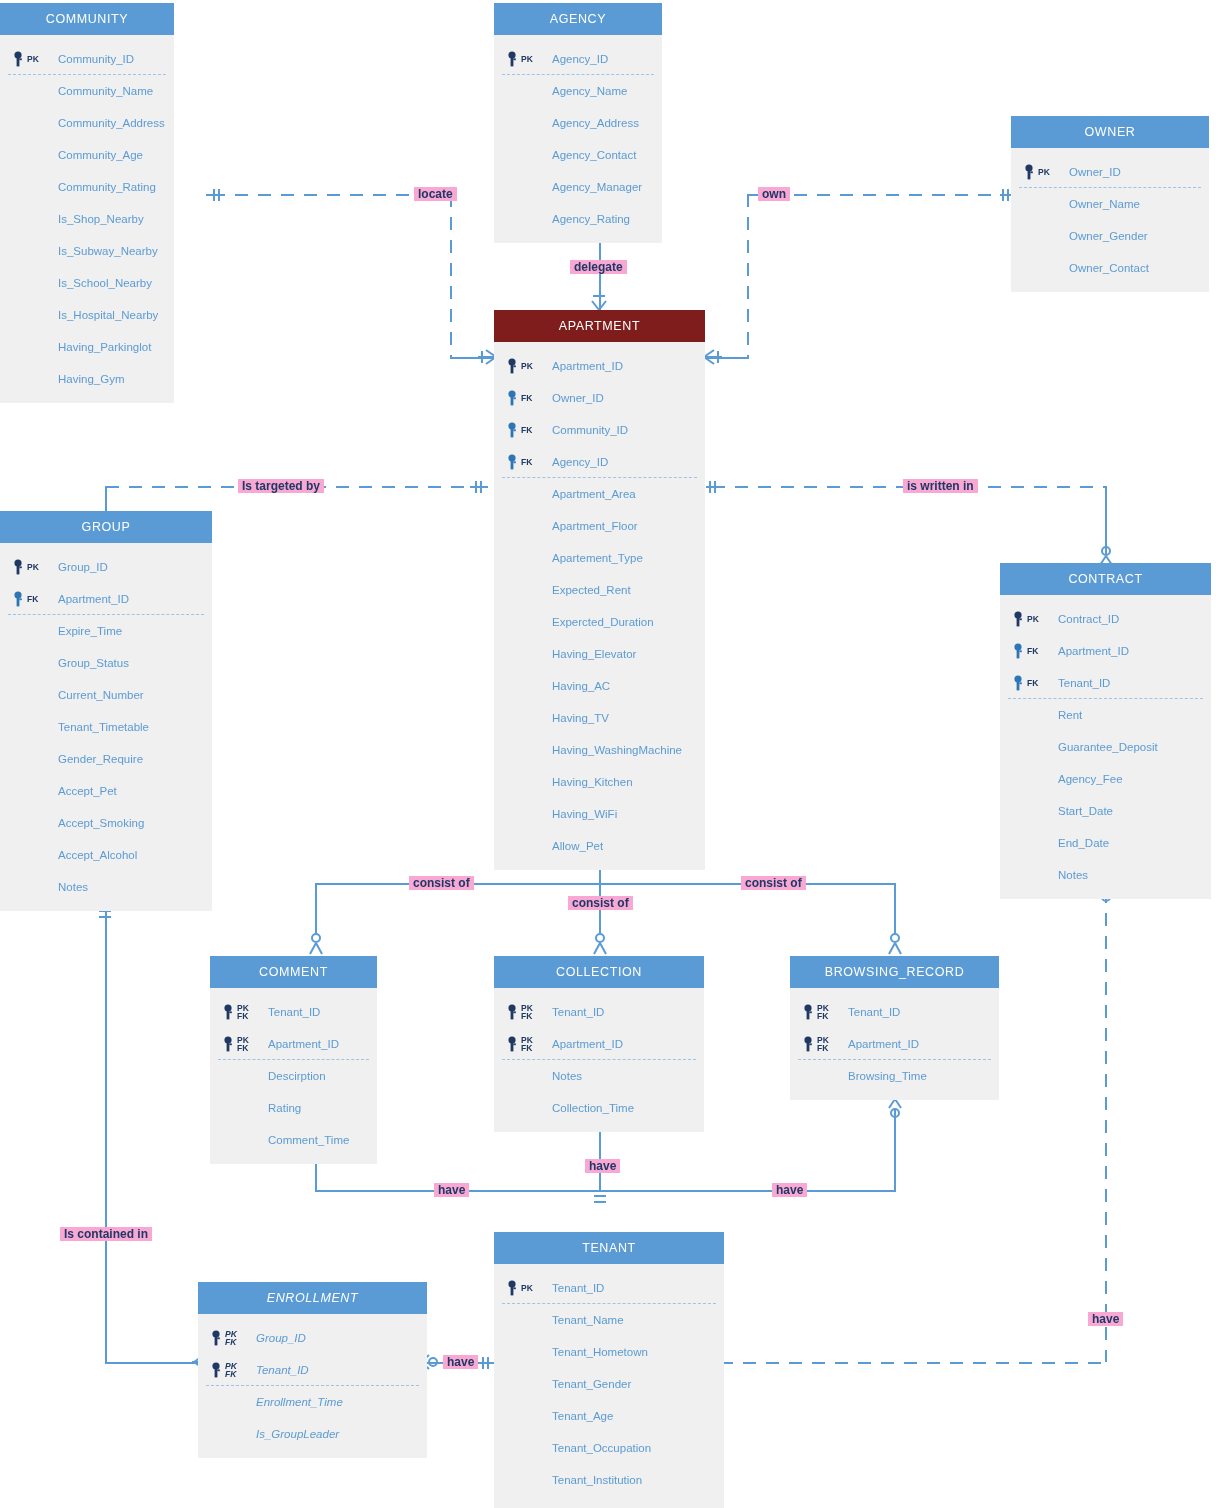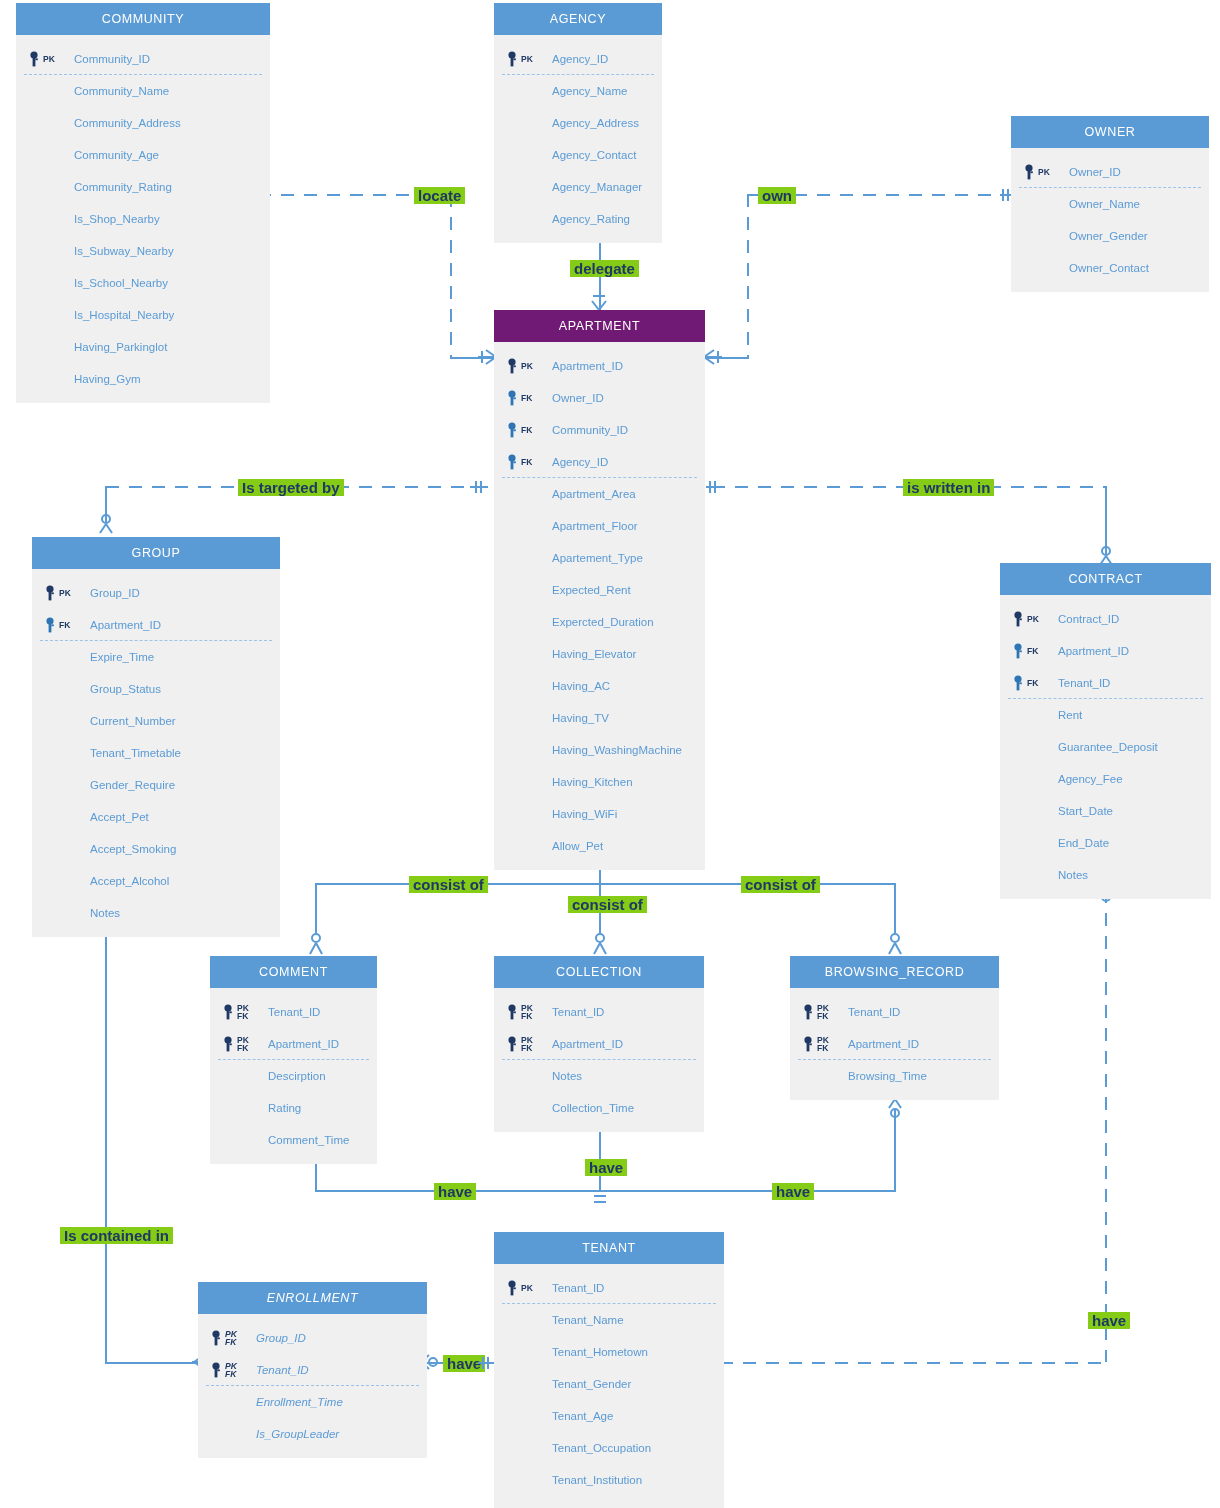--- a/index.html
+++ b/index.html
@@ -5,39 +5,39 @@
   html,body{margin:0;padding:0;background:#ffffff;}
   body{font-family:"Liberation Sans",sans-serif;}
   #canvas{position:relative;width:1220px;height:1508px;overflow:hidden;background:#fff;}
 
   
   .entity{position:absolute;background:#f0f0f0;box-sizing:border-box;}
   .entity .ehead{
     height:32px;line-height:32px;text-align:center;color:#ffffff;
     font-size:12.5px;letter-spacing:.6px;background:#5b9bd5;
   }
-  .entity.green .ehead{background:#701a75;}
+  .entity.green .ehead{background:#7f1d1d;}
   .entity .ebody{padding:8px;}
   .attr{position:relative;height:32px;line-height:32px;font-size:11.5px;color:#5b9bd5;
         padding-left:50px;white-space:nowrap;box-sizing:border-box;}
   .attr.pkrow{border-bottom:1px dashed #9dc3e6;}
   .attr .kw{position:absolute;left:6px;top:0;height:32px;display:flex;align-items:center;gap:2px;}
   .attr .keyico{width:11px;height:16px;display:block;}
   .attr .klabel{font-size:8.5px;font-weight:bold;color:#1f3864;line-height:8.5px;
                 display:flex;flex-direction:column;align-items:flex-start;}
   .attr .klabel span{display:block;}
   .hline,.vline{position:absolute;background:#5b9bd5;}
   .hline{height:2px;}
   .vline{width:2px;}
   .dash-h{position:absolute;height:2px;
     background:repeating-linear-gradient(to right,#5b9bd5 0 13px,transparent 13px 23px);}
   .dash-v{position:absolute;width:2px;
     background:repeating-linear-gradient(to bottom,#5b9bd5 0 13px,transparent 13px 23px);}
-  .rlabel{position:absolute;font-size:15px;font-weight:bold;color:#1f3864;
-          background:#84cc16;padding:0 4px;white-space:nowrap;}
+  .rlabel{position:absolute;font-size:12px;font-weight:bold;color:#1f3864;
+          background:#f9a8d4;padding:0 4px;white-space:nowrap;}
   .marker{position:absolute;}
 </style>
 </head>
 <body>
 
 <div id="canvas">
 
   <div>
 
     <div class="dash-h" style="left:212px;top:194px;width:240px;"></div>
@@ -252,21 +252,21 @@
     <svg class="marker" style="left:478px;top:1354px;" width="20" height="18">
       <g stroke="#5b9bd5" stroke-width="2" fill="none">
         <line x1="0" y1="9" x2="18" y2="9"></line>
           <line x1="5" y1="3" x2="5" y2="15"></line>
           <line x1="10" y1="3" x2="10" y2="15"></line>
       </g>
       </svg>
 
   </div>
 
-  <div class="entity" id="ent-community" style="left:16px;top:3px;width:254px;">
+  <div class="entity" id="ent-community" style="left:0px;top:3px;width:174px;">
     <div class="ehead">COMMUNITY</div>
     <div class="ebody">
         <div class="attr pkrow"><span class="kw">
             <svg class="keyico" viewBox="0 0 11 16">
               <circle cx="4" cy="4" r="3.6" fill="#1f3864"></circle>
               <rect x="2.6" y="5" width="2.8" height="10.4" fill="#1f3864"></rect>
               <rect x="5.4" y="7.4" width="2.4" height="1.8" fill="#1f3864"></rect>
             </svg>
             <span class="klabel">
               <span>PK</span>
@@ -376,21 +376,21 @@
         <div class="attr"><span>Having_Elevator</span></div>
         <div class="attr"><span>Having_AC</span></div>
         <div class="attr"><span>Having_TV</span></div>
         <div class="attr"><span>Having_WashingMachine</span></div>
         <div class="attr"><span>Having_Kitchen</span></div>
         <div class="attr"><span>Having_WiFi</span></div>
         <div class="attr"><span>Allow_Pet</span></div>
       </div>
   </div>
 
-  <div class="entity" id="ent-group" style="left:0px;top:537px;width:248px;margin-left:32px;">
+  <div class="entity" id="ent-group" style="left:0px;top:511px;width:212px;">
     <div class="ehead">GROUP</div>
     <div class="ebody">
         <div class="attr"><span class="kw">
             <svg class="keyico" viewBox="0 0 11 16">
               <circle cx="4" cy="4" r="3.6" fill="#1f3864"></circle>
               <rect x="2.6" y="5" width="2.8" height="10.4" fill="#1f3864"></rect>
               <rect x="5.4" y="7.4" width="2.4" height="1.8" fill="#1f3864"></rect>
             </svg>
             <span class="klabel">
               <span>PK</span>

